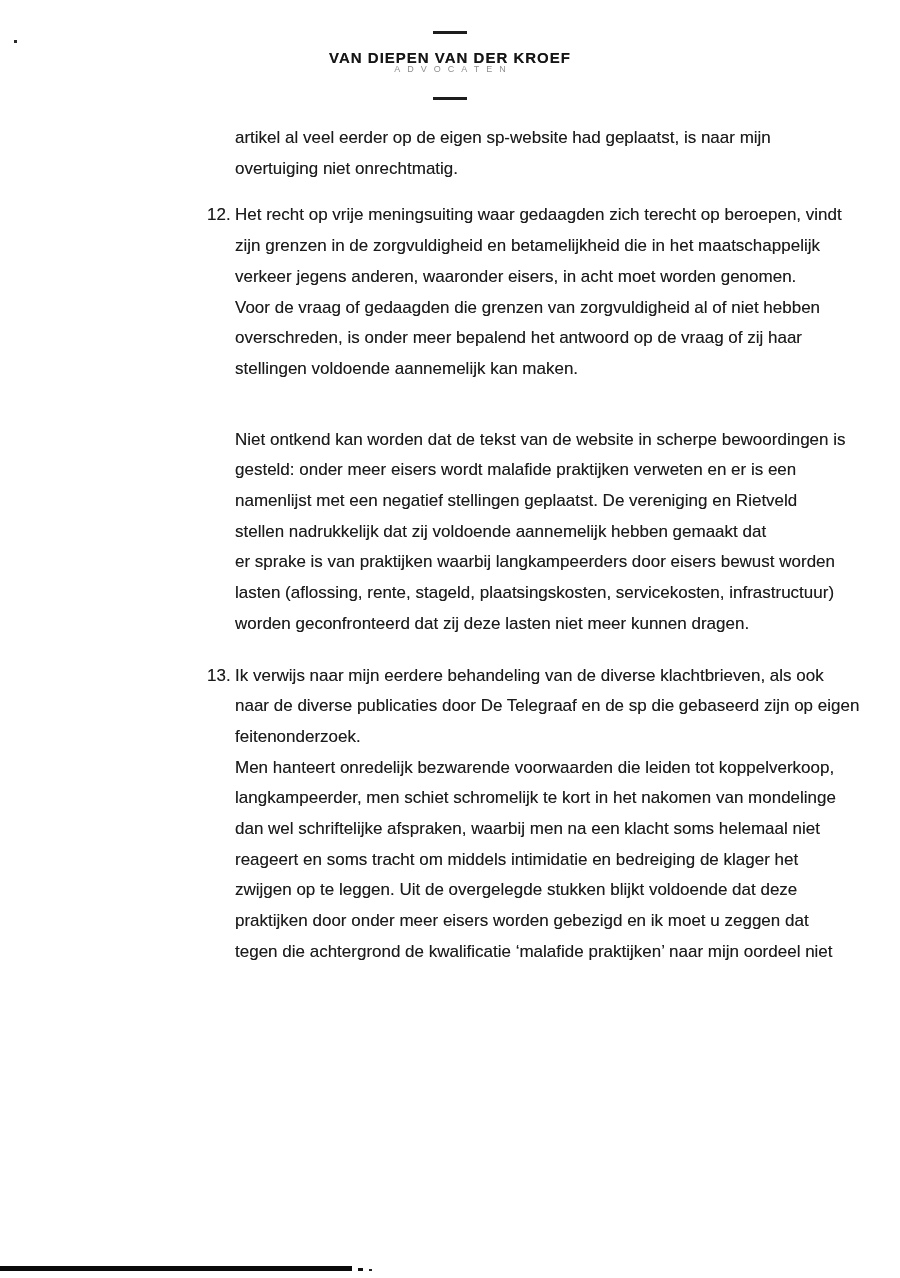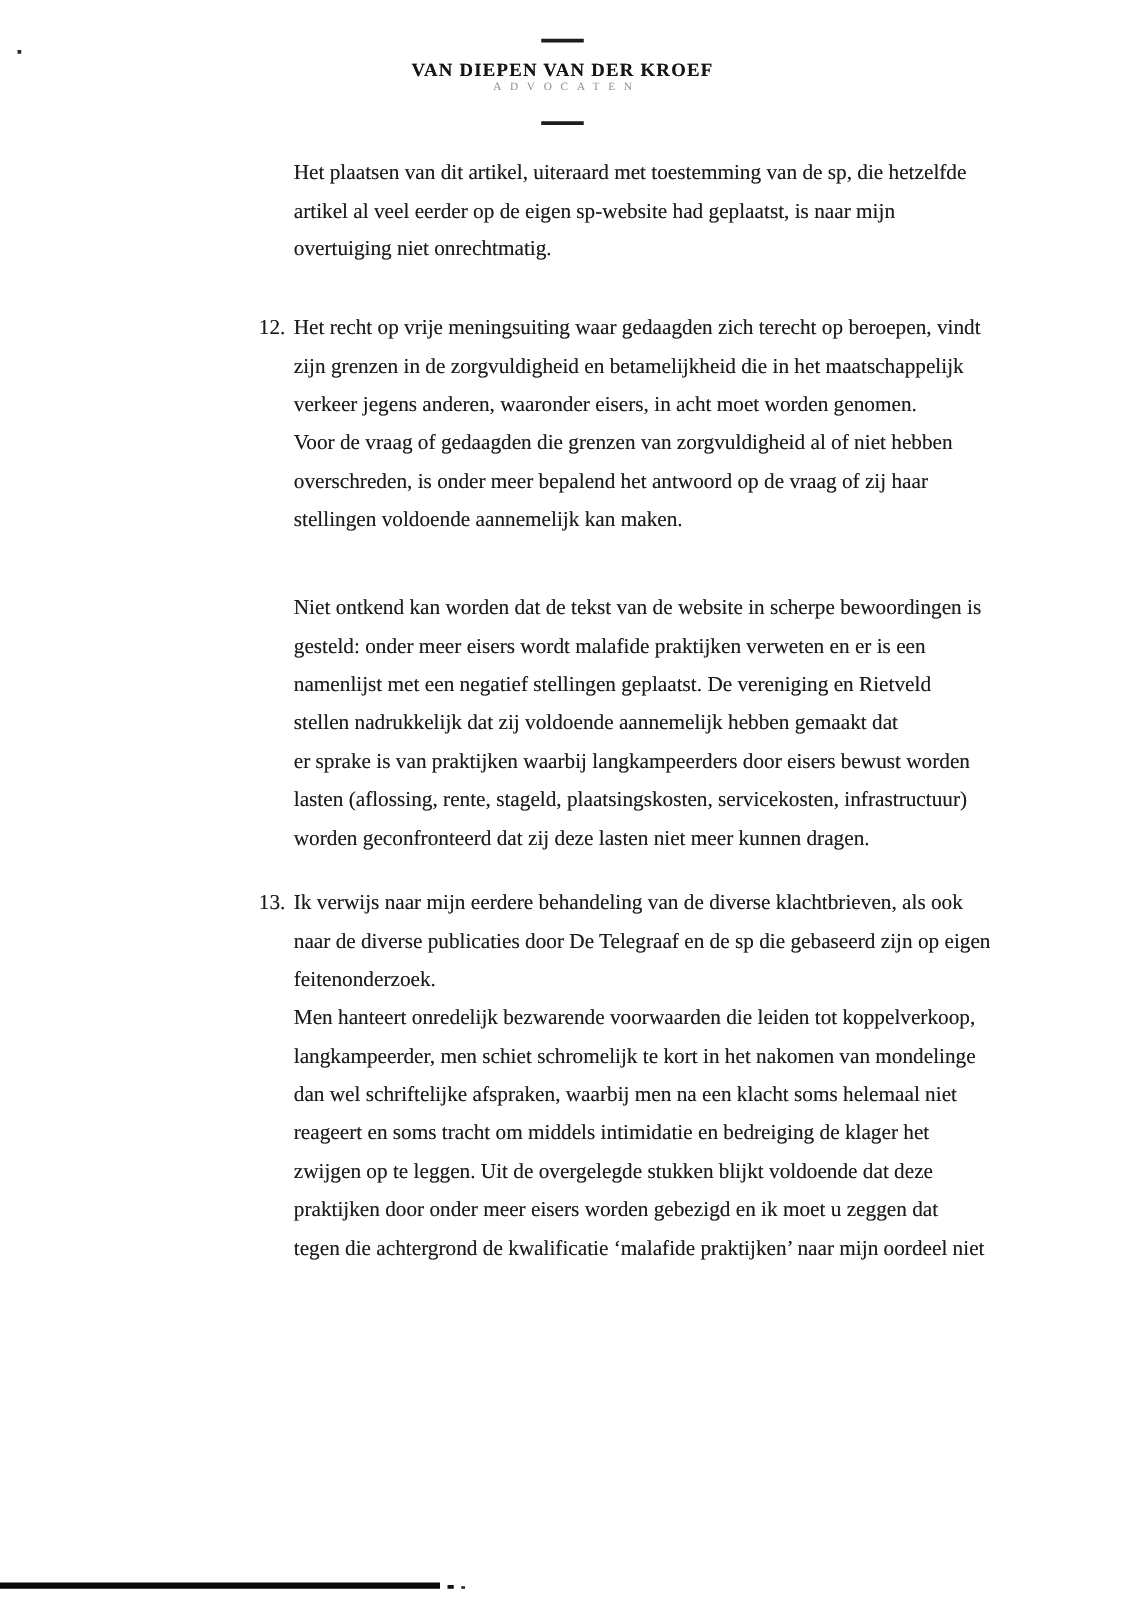--- a/index.html
+++ b/index.html
@@ -6,21 +6,21 @@
     margin: 0;
     padding: 0;
     background: #ffffff;
   }
   .page {
     position: relative;
     width: 900px;
     height: 1278px;
     background: #ffffff;
     overflow: hidden;
-    font-family: Liberation Serif, serif;
+    font-family: Liberation Sans, sans-serif;
     color: #1b1b1b;
   }
 
   
   .artifact-dot {
     position: absolute;
     left: 14px;
     top: 40px;
     width: 3px;
     height: 3px;
@@ -98,21 +98,21 @@
     width: 680px;
     font-size: 17px;
     line-height: 30.7px;
     text-shadow: 0 0 0.4px rgba(0,0,0,0.45);
   }
   .para {
     position: relative;
     padding-left: 28px;
   }
   .para + .para { margin-top: 40px; }
-  .para:nth-child(2) { margin-top: 32px; }
+  .para:nth-child(2) { margin-top: 16px; }
   .para:nth-child(4) { margin-top: 21px; }
   .num {
     position: absolute;
     left: 0;
     top: 0;
     line-height: 30.7px;
   }
   .line {
     white-space: nowrap;
   }
@@ -126,21 +126,20 @@
 
   <header class="letterhead">
     <div class="rule top"></div>
     <div class="firm">VAN DIEPEN VAN DER KROEF</div>
     <div class="sub">ADVOCATEN</div>
     <div class="rule bottom"></div>
   </header>
 
   <main class="docbody" id="paragraphs">
       <div class="para">
-        <div class="line">Het plaatsen van dit artikel, uiteraard met toestemming van de sp, die hetzelfde</div>
         <div class="line">artikel al veel eerder op de eigen sp-website had geplaatst, is naar mijn</div>
         <div class="line">overtuiging niet onrechtmatig.</div>
       </div>
       <div class="para">
         <span class="num">12.</span>
         <div class="line">Het recht op vrije meningsuiting waar gedaagden zich terecht op beroepen, vindt</div>
         <div class="line">zijn grenzen in de zorgvuldigheid en betamelijkheid die in het maatschappelijk</div>
         <div class="line">verkeer jegens anderen, waaronder eisers, in acht moet worden genomen.</div>
         <div class="line">Voor de vraag of gedaagden die grenzen van zorgvuldigheid al of niet hebben</div>
         <div class="line">overschreden, is onder meer bepalend het antwoord op de vraag of zij haar</div>

